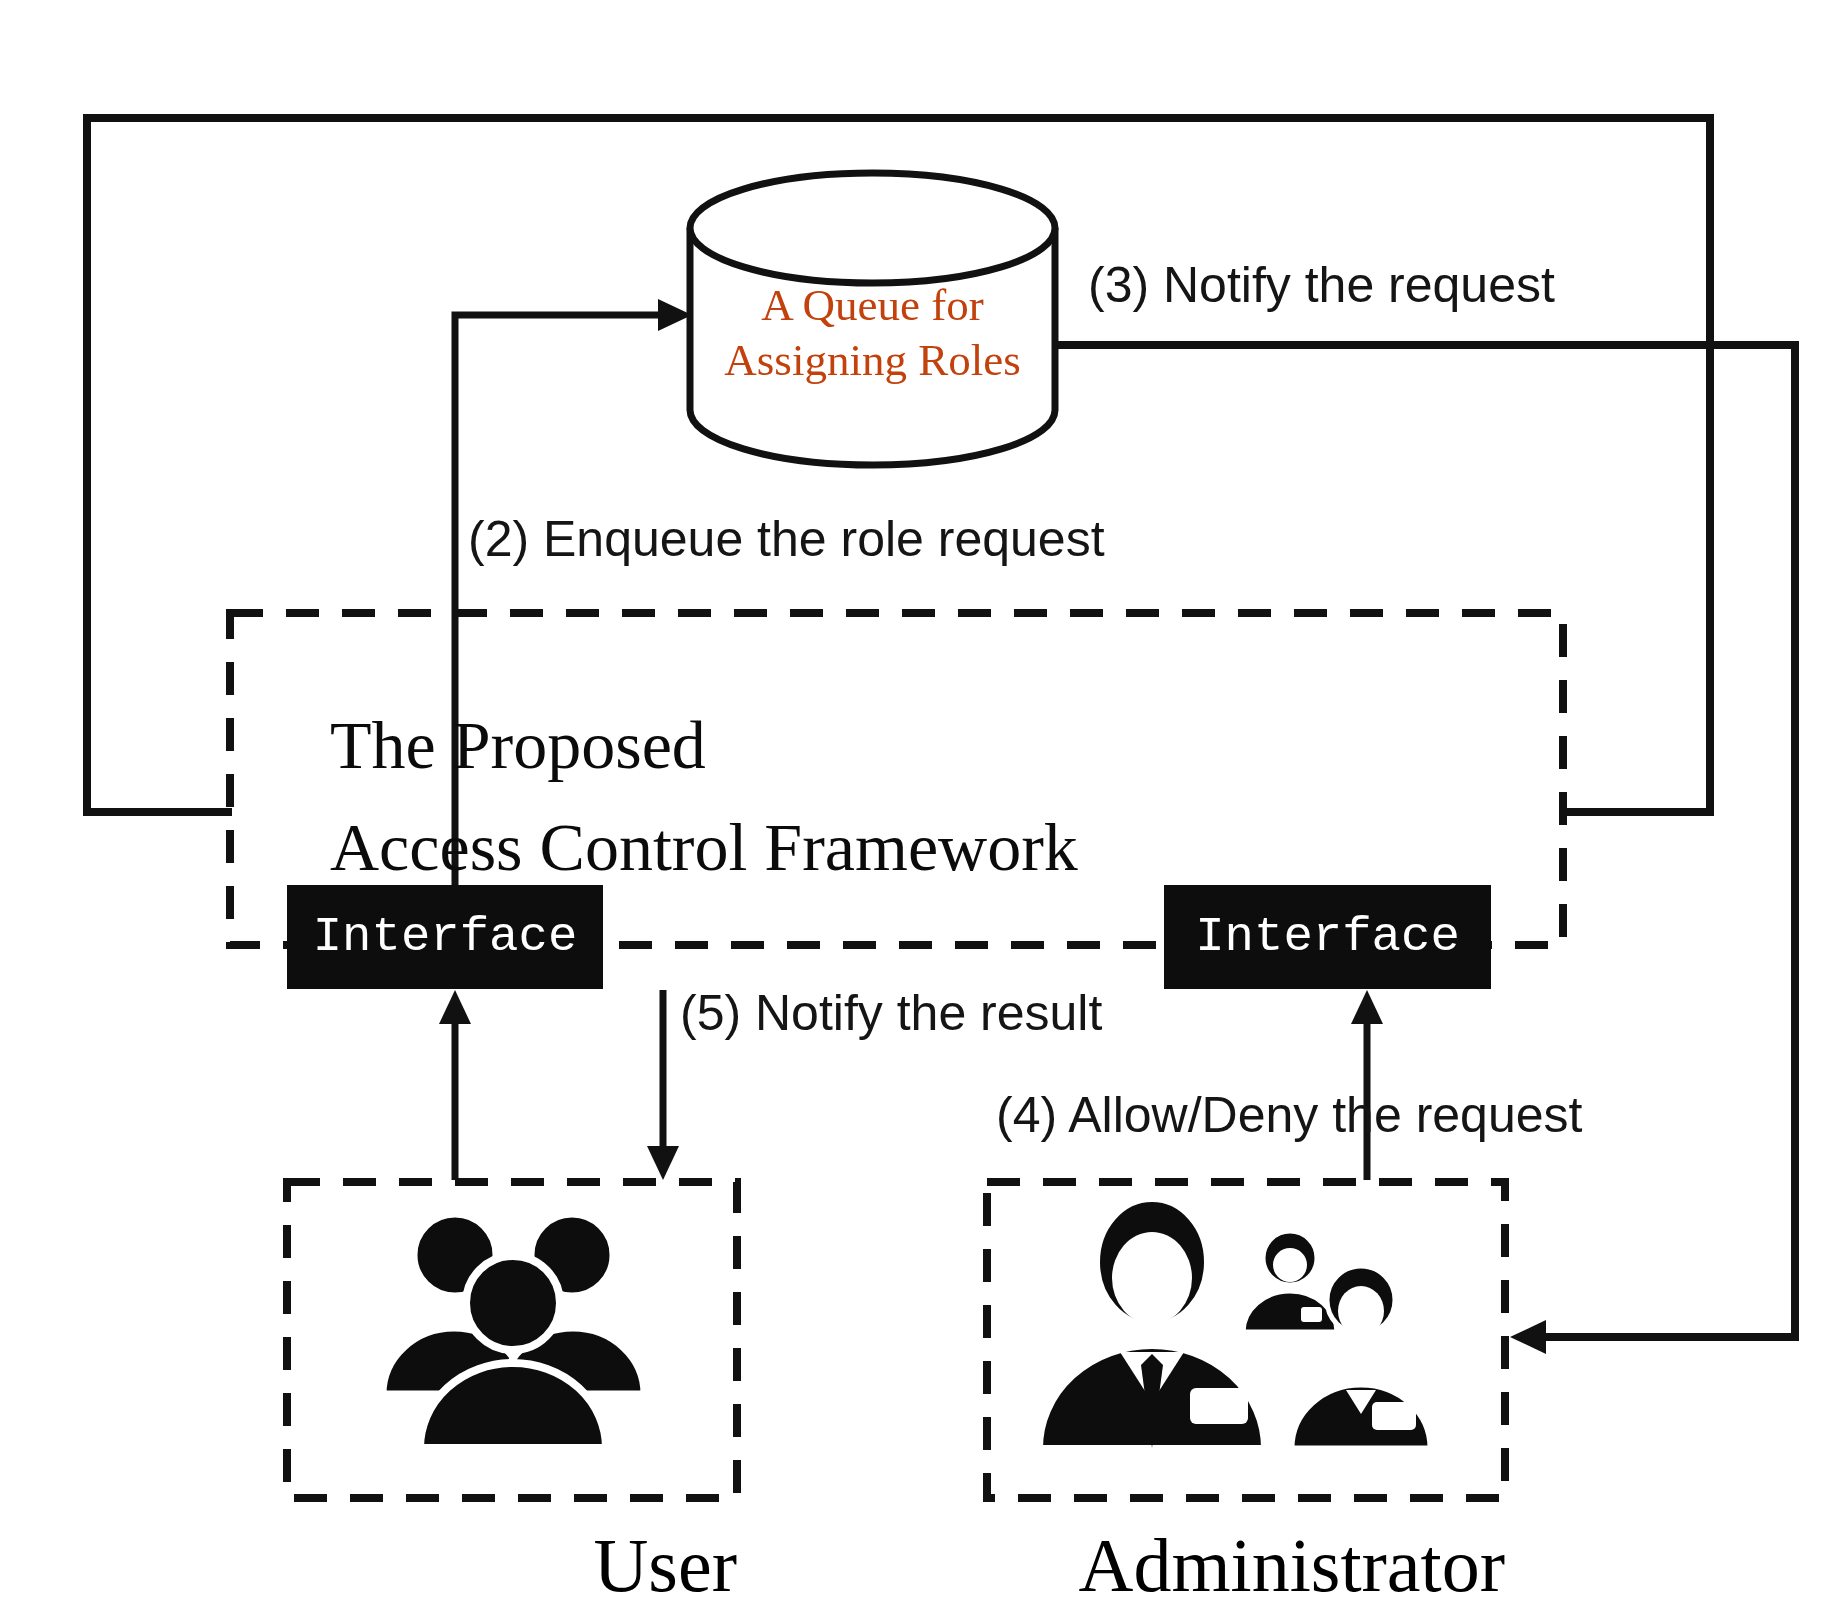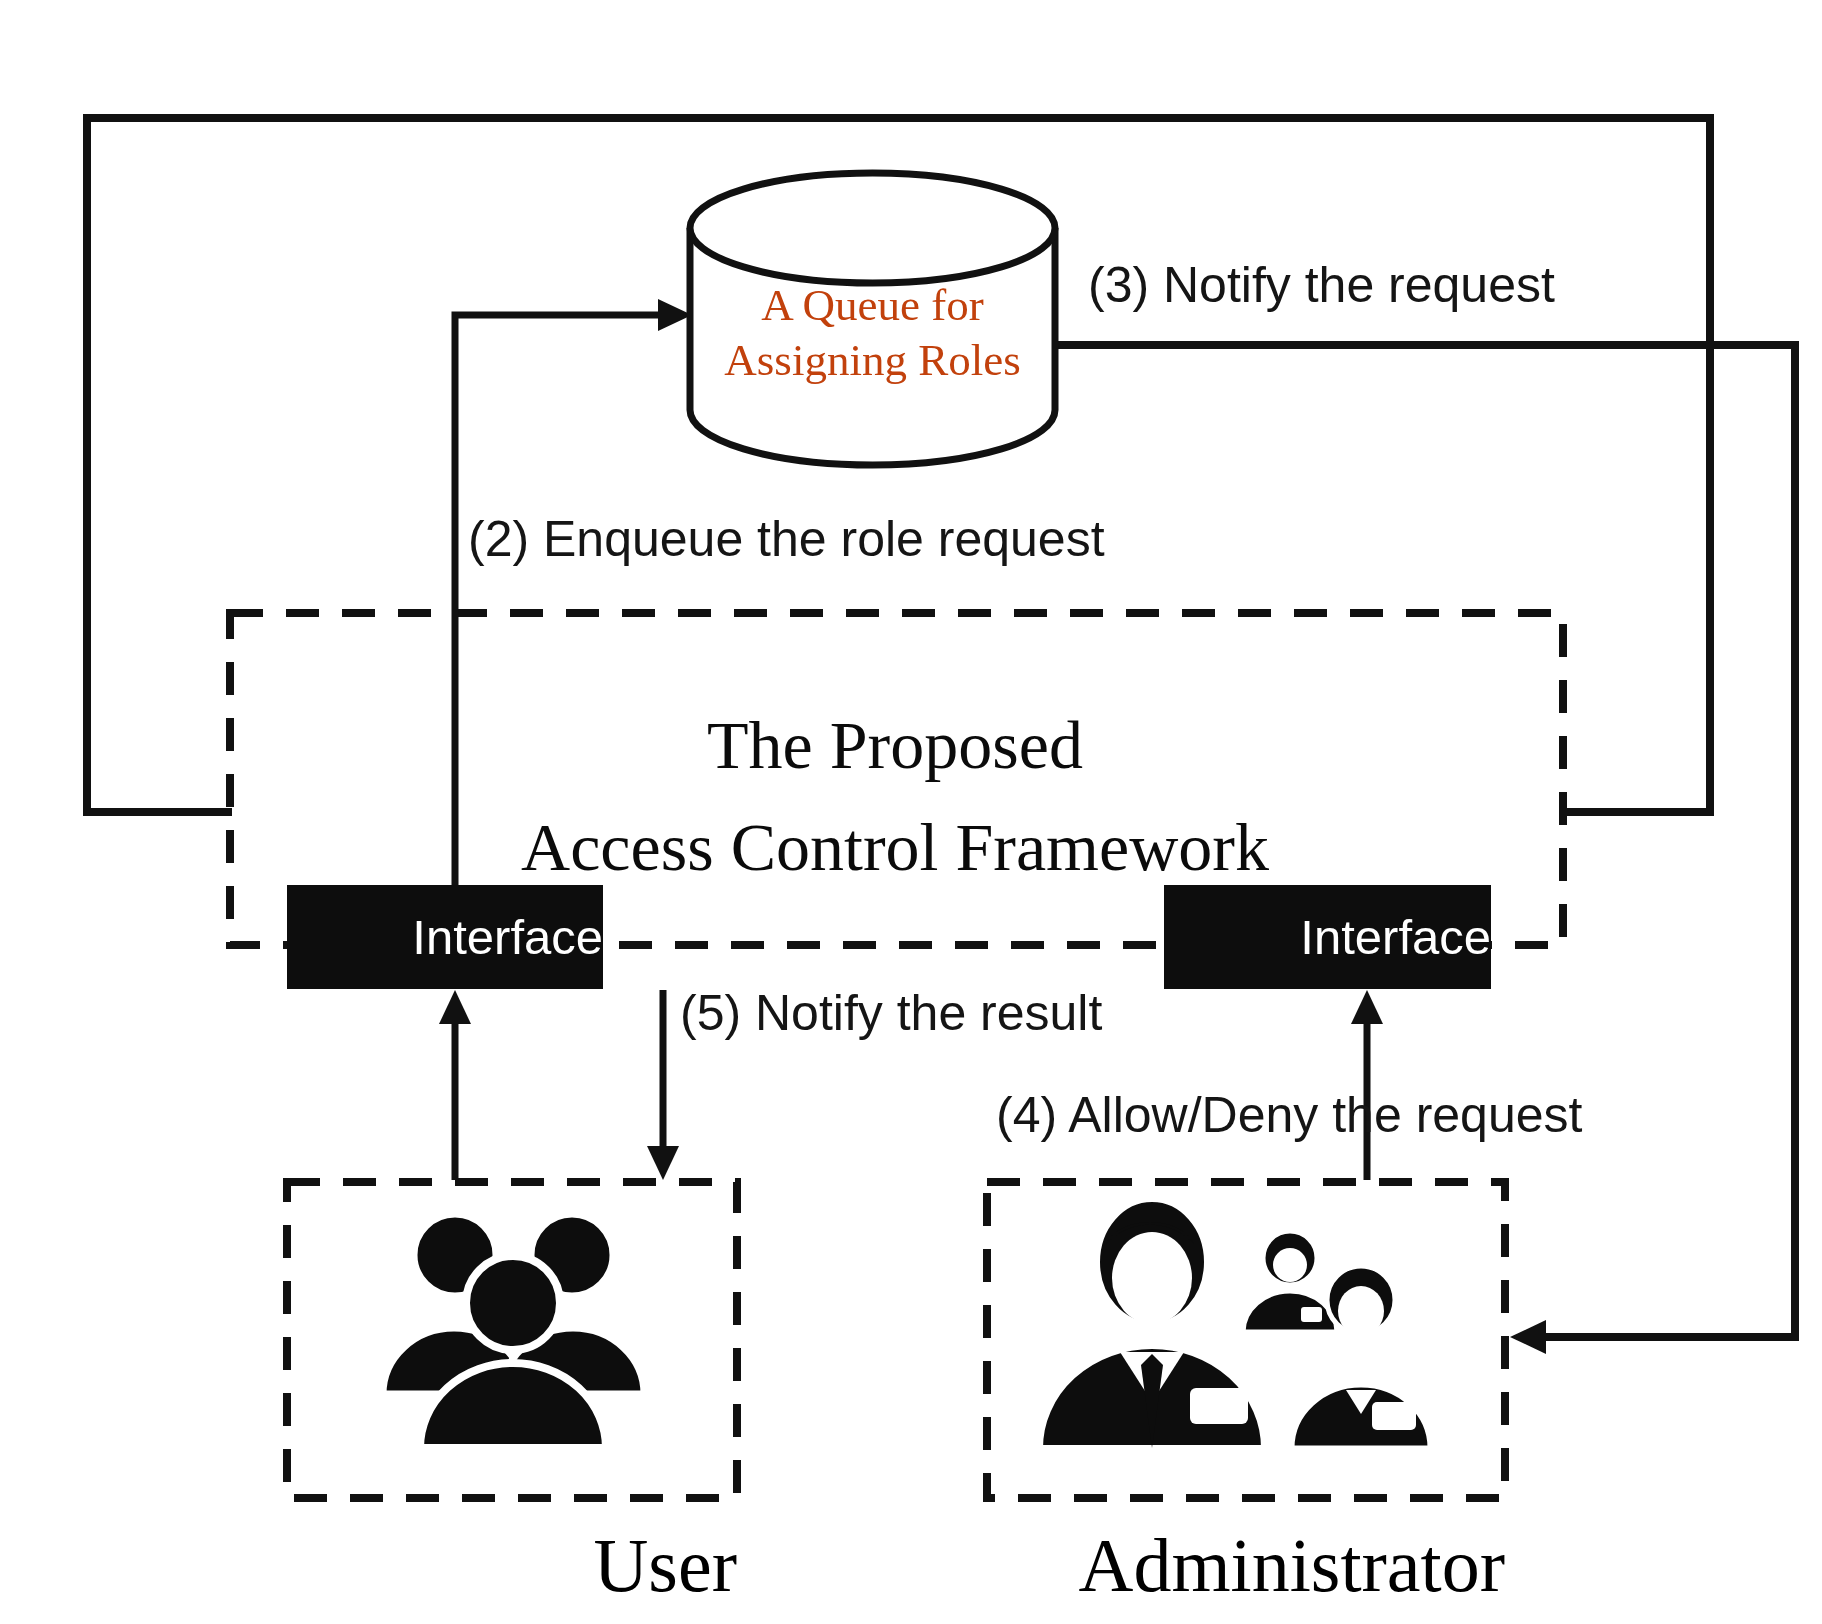--- a/index.html
+++ b/index.html
@@ -20,35 +20,36 @@
     font-size:84px;text-align:center;white-space:nowrap;
     color:#0b0b0b;letter-spacing:0px;
   }
   .queue-label{
     left:690px;top:278px;width:365px;
     font-size:45px;line-height:1.22;text-align:center;
     color:#c2410c;
   }
   .framework-label{
     left:330px;top:694px;width:1130px;
-    font-size:68px;line-height:1.5;text-align:center;
+    font-size:68px;line-height:1.5;
     color:#0b0b0b;
   }
   .step{
     font-size:50px;white-space:nowrap;color:#151515;
   }
   .step1{left:12px;top:1092px;}
   .step2{left:468px;top:510px;}
   .step3{left:1088px;top:256px;}
   .step4{left:996px;top:1086px;}
   .step5{left:680px;top:984px;}
   .iface{
     background:#0d0d0d;color:#ffffff;
-    display:flex;align-items:center;justify-content:flex-end;
+    display:flex;align-items:center;justify-content:center;
     font-size:49px;
+    font-family:Liberation Mono, monospace;
   }
   .iface-left{left:287px;top:885px;width:316px;height:104px;}
   .iface-right{left:1164px;top:885px;width:327px;height:104px;}
   .actor-label{
     font-size:76px;text-align:right;white-space:nowrap;color:#000000;
   }
   .actor-user{left:287px;top:1522px;width:450px;}
   .actor-admin{left:987px;top:1522px;width:518px;}
 </style>
 </head>

